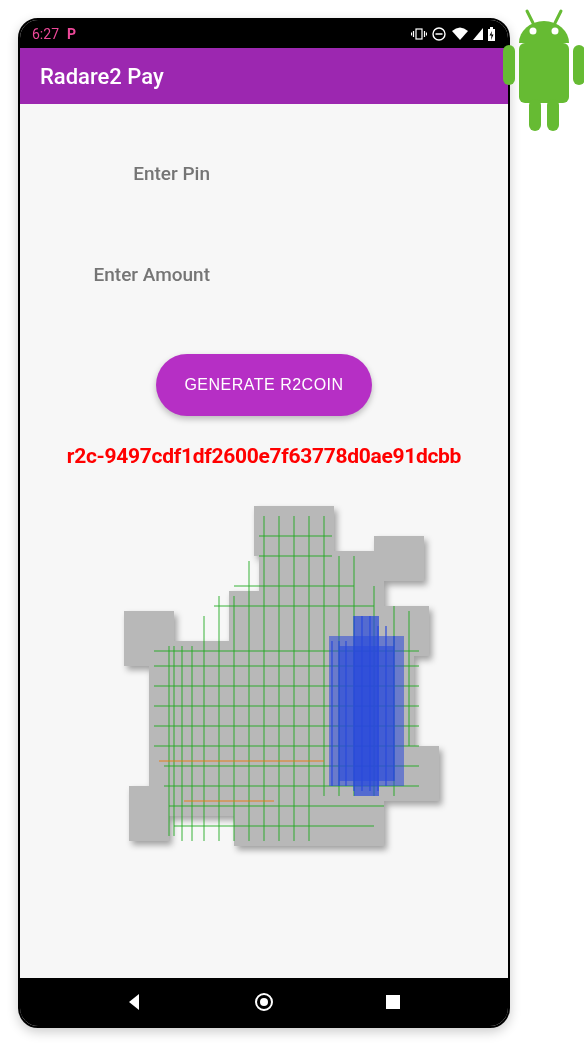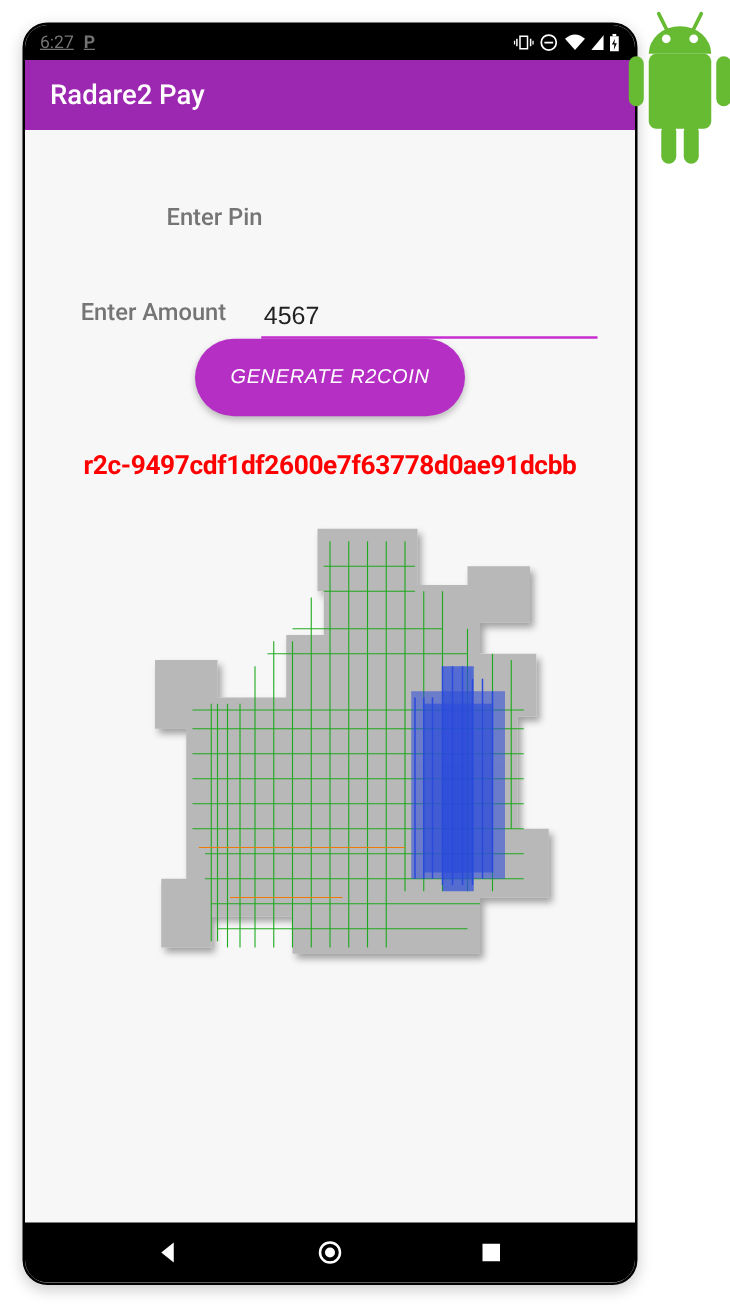--- a/index.html
+++ b/index.html
@@ -26,27 +26,26 @@
       height: 1010px;
       border: 2px solid #000;
       border-radius: 20px;
       overflow: hidden;
       background: #fff;
       box-shadow: 0 4px 12px rgba(0,0,0,0.2);
     }
     .status-bar {
       height: 28px;
       background: #000;
-      color: #737373;
+      color: #ec4899;
       display: flex;
       align-items: center;
       justify-content: space-between;
       padding: 0 12px;
       font-size: 14px;
-      text-decoration: underline;
     }
     .status-left {
       display: flex;
       align-items: center;
       gap: 8px;
     }
     .status-right {
       display: flex;
       align-items: center;
       gap: 4px;
@@ -64,27 +63,27 @@
     .content {
       background: #f7f7f7;
       height: calc(100% - 28px - 56px - 48px);
       padding: 40px 30px;
       display: flex;
       flex-direction: column;
       align-items: center;
     }
     .form-row {
       display: flex;
-      align-items: flex-start;
+      align-items: center;
       width: 100%;
       margin-top: 28px;
-      gap: 28px;
+      gap: 4px;
     }
     .form-row:first-child { margin-top: 18px; }
-    .form-row.spacer { margin-top: 47px; }
+    .form-row.spacer { margin-top: 72px; }
     .form-label {
       width: 160px;
       text-align: right;
       color: #757575;
       font-size: 19px;
       font-weight: 500;
       padding-bottom: 6px;
     }
     .form-input {
       flex: 1;
@@ -93,31 +92,31 @@
       background: transparent;
       font-size: 20px;
       padding: 4px 2px;
       outline: none;
       color: #222;
     }
     .form-input.focused {
       border-bottom: 2px solid #c72ed2;
     }
     .generate-btn {
+      margin-top: 62px;
       background: #b62fc5;
       color: #fff;
       border: none;
       border-radius: 32px;
       padding: 22px 28px;
       font-size: 16px;
       font-weight: 500;
       letter-spacing: 0.5px;
       box-shadow: 0 3px 6px rgba(0,0,0,0.25);
       cursor: pointer;
-      font-style: italic;
     }
     .result-code {
       margin-top: 28px;
       color: #ff0000;
       font-weight: 700;
       font-size: 21px;
       text-align: center;
       letter-spacing: -0.3px;
     }
     .qr-container {
@@ -205,21 +204,20 @@
   </div>
 
   <div class="content">
 
     <div class="form-row">
       <div class="form-label">Enter Pin</div>
     </div>
 
     <div class="form-row spacer">
       <div class="form-label">Enter Amount</div>
-      <input class="form-input focused" value="4567" style="">
     </div>
 
     <button class="generate-btn">GENERATE R2COIN</button>
 
     <div class="result-code">r2c-9497cdf1df2600e7f63778d0ae91dcbb</div>
 
     <div class="qr-container">
       <svg viewBox="0 0 380 380" width="380" height="380">
         <defs>
           <filter id="ds" x="-20%" y="-20%" width="140%" height="140%">

